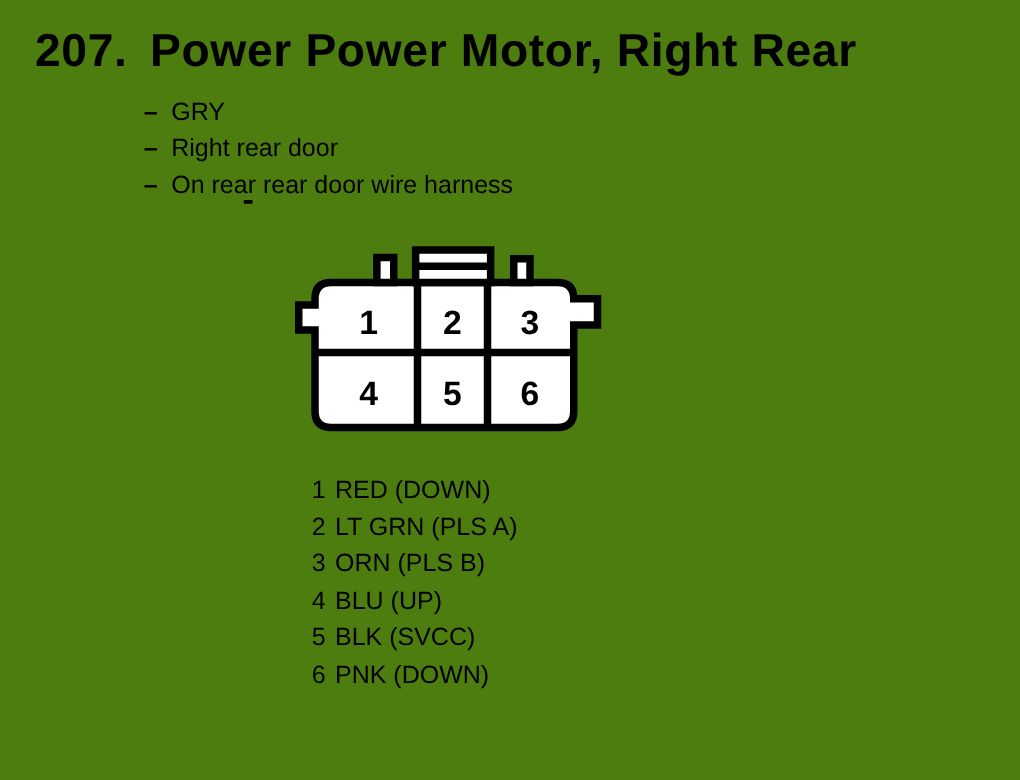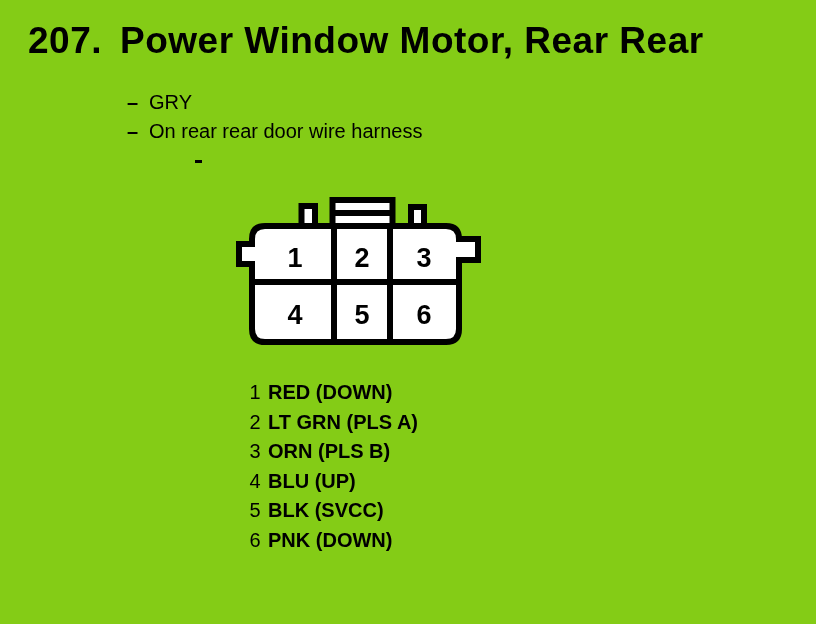--- a/index.html
+++ b/index.html
@@ -4,38 +4,38 @@
 <style>
   html, body { margin: 0; padding: 0; }
   body {
     width: 816px; height: 624px;
     background: #ffffff;
     color: #000000;
     font-family: "Liberation Sans", sans-serif;
     position: relative;
     overflow: hidden;
   }
-  .page { position: absolute; inset: 0; background: #84cc16; }
+  .page { position: absolute; inset: 0; background: #4d7c0f; }
 
   
   .item-number {
     position: absolute; left: 28px; top: 24px;
     font-size: 37px; font-weight: bold; line-height: 34px;
     letter-spacing: 0.5px; white-space: nowrap;
   }
   .page-title {
     position: absolute; left: 120px; top: 24px; margin: 0;
     font-size: 37px; font-weight: bold; line-height: 34px;
     letter-spacing: 0.5px; white-space: nowrap;
   }
 
   
   .details {
     position: absolute; left: 115px; top: 76px;
-    margin: 12px; padding: 0; list-style: none;
+    margin: 0; padding: 0; list-style: none;
     font-size: 20px; line-height: 29px;
   }
   .details li { white-space: nowrap; }
   .details .dash {
     display: inline-block; width: 22px;
     font-weight: bold; letter-spacing: 0;
   }
 
   
   .connector-svg { position: absolute; left: 225px; top: 188px; }
@@ -49,39 +49,42 @@
 
   
   .legend {
     position: absolute; left: 247px; top: 378px;
     font-size: 20px; line-height: 29.6px;
   }
   .legend .row { white-space: nowrap; }
   .legend .pin {
     display: inline-block; width: 16px; text-align: center;
   }
-  .legend .label { margin-left: 5px; font-weight: bold; }
+  .legend .label { margin-left: 5px; }
 
   
   .speck {
     position: absolute; left: 195px; top: 160px;
     width: 7px; height: 3px; background: #000;
   }
 </style>
 </head>
 <body>
 
 <div class="page">
 
   <span class="item-number">207.</span>
-  <h1 class="page-title">Power Window Motor, Rear Rear</h1>
+  <h1 class="page-title">Power Power Motor, Right Rear</h1>
 
   <ul class="details">
     <li>
       <span class="dash">–</span><span>GRY</span>
+    </li>
+    <li>
+      <span class="dash">–</span><span>Right rear door</span>
     </li>
     <li>
       <span class="dash">–</span><span>On rear rear door wire harness</span>
     </li>
   </ul>
 
   <svg class="connector-svg" width="270" height="168" viewBox="225 188 270 168" xmlns="http://www.w3.org/2000/svg">
 
     <path class="shape" d="M 265 226 L 446 226 Q 459 226 459 239 L 478 239 L 478 260 L 459 260
              L 459 329 Q 459 342 446 342 L 265 342 Q 252 342 252 329 L 252 264

